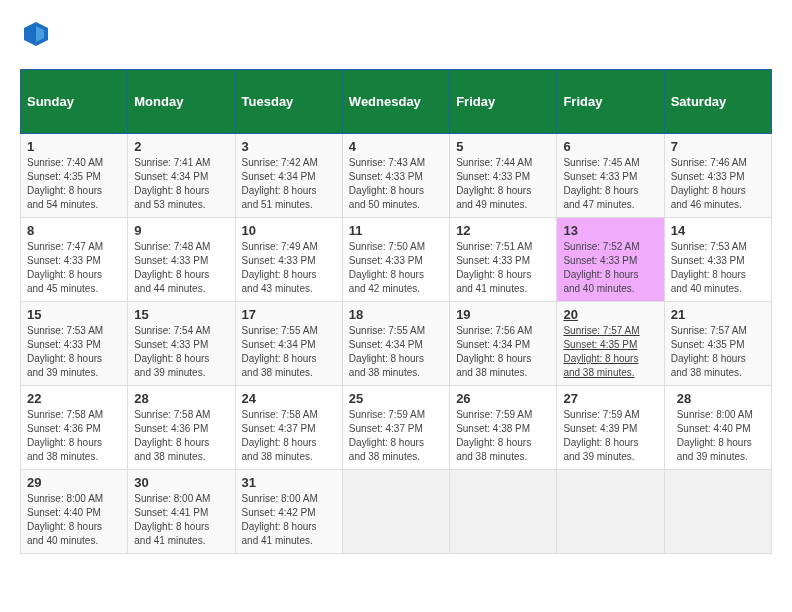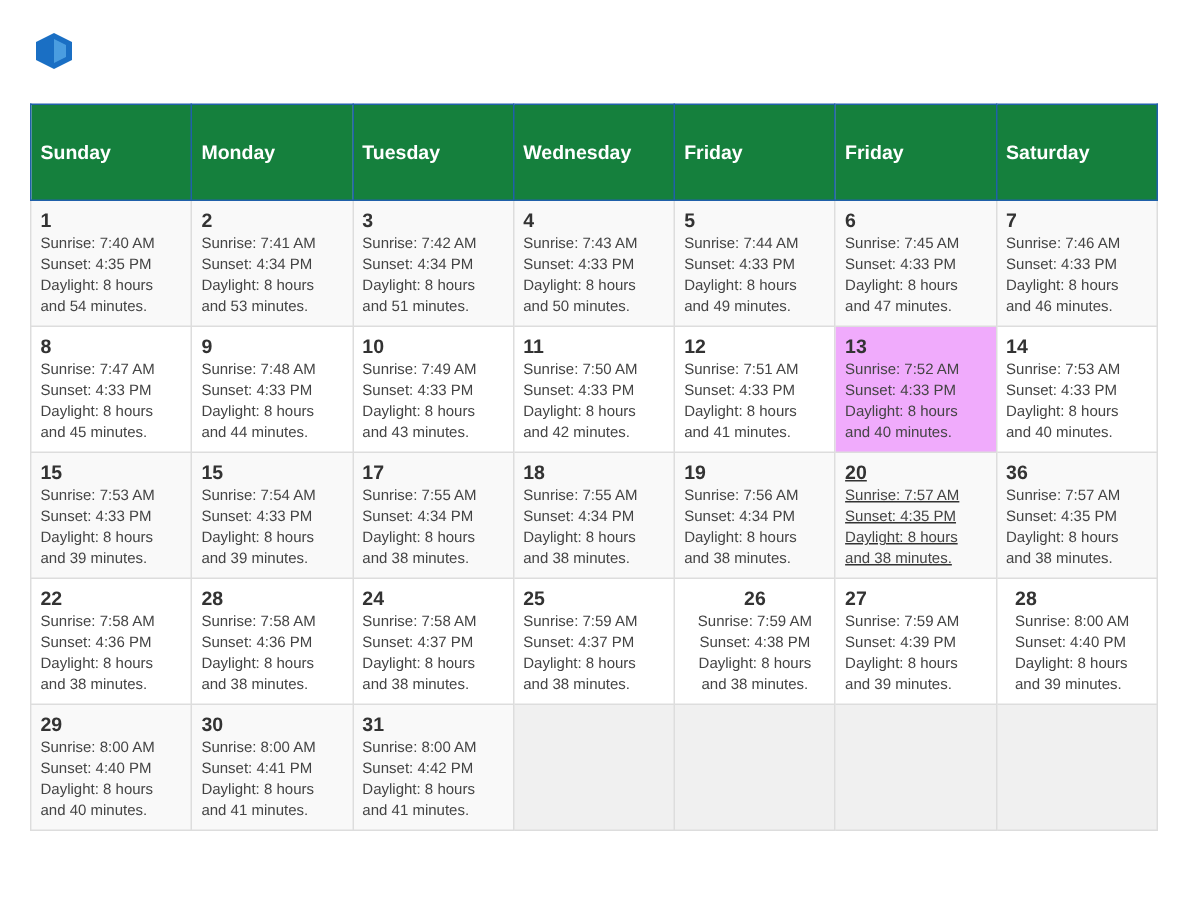--- a/index.html
+++ b/index.html
@@ -204,42 +204,42 @@
         </td>
         <td style="background: rgb(249, 249, 249);">
           <span class="day-number">19</span>
 <div class="day-info">Sunrise: 7:56 AM<br>Sunset: 4:34 PM<br>Daylight: 8 hours and 38 minutes.</div>
         </td>
         <td style="background: rgb(249, 249, 249); text-decoration: underline;">
           <span class="day-number">20</span>
 <div class="day-info">Sunrise: 7:57 AM<br>Sunset: 4:35 PM<br>Daylight: 8 hours and 38 minutes.</div>
         </td>
         <td style="background: rgb(249, 249, 249);">
-          <span class="day-number">36</span>
+          <span class="day-number">21</span>
 <div class="day-info">Sunrise: 7:57 AM<br>Sunset: 4:35 PM<br>Daylight: 8 hours and 38 minutes.</div>
         </td>
       </tr>
       <tr>
         <td style="background: rgb(255, 255, 255);">
           <span class="day-number">22</span>
 <div class="day-info">Sunrise: 7:58 AM<br>Sunset: 4:36 PM<br>Daylight: 8 hours and 38 minutes.</div>
         </td>
         <td style="background: rgb(255, 255, 255);">
           <span class="day-number">28</span>
 <div class="day-info">Sunrise: 7:58 AM<br>Sunset: 4:36 PM<br>Daylight: 8 hours and 38 minutes.</div>
         </td>
         <td style="background: rgb(255, 255, 255); margin-top: 47px;">
           <span class="day-number">24</span>
 <div class="day-info">Sunrise: 7:58 AM<br>Sunset: 4:37 PM<br>Daylight: 8 hours and 38 minutes.</div>
         </td>
         <td style="background: rgb(255, 255, 255);">
           <span class="day-number">25</span>
 <div class="day-info">Sunrise: 7:59 AM<br>Sunset: 4:37 PM<br>Daylight: 8 hours and 38 minutes.</div>
         </td>
-        <td style="background: rgb(255, 255, 255); text-align: center;">
+        <td style="background: rgb(255, 255, 255);">
           <span class="day-number">26</span>
 <div class="day-info">Sunrise: 7:59 AM<br>Sunset: 4:38 PM<br>Daylight: 8 hours and 38 minutes.</div>
         </td>
         <td style="background: rgb(255, 255, 255); margin-left: 25px;">
           <span class="day-number">27</span>
 <div class="day-info">Sunrise: 7:59 AM<br>Sunset: 4:39 PM<br>Daylight: 8 hours and 39 minutes.</div>
         </td>
         <td style="background: rgb(255, 255, 255); padding-left: 12px;">
           <span class="day-number">28</span>
 <div class="day-info">Sunrise: 8:00 AM<br>Sunset: 4:40 PM<br>Daylight: 8 hours and 39 minutes.</div>

